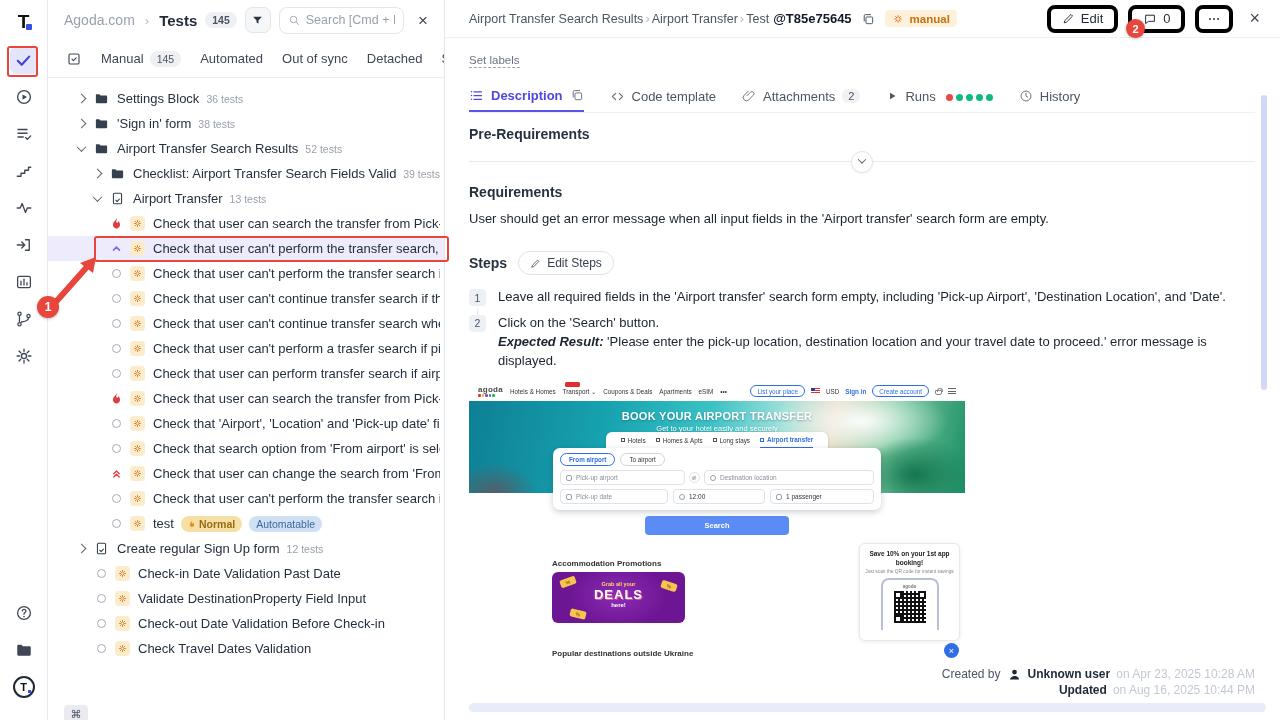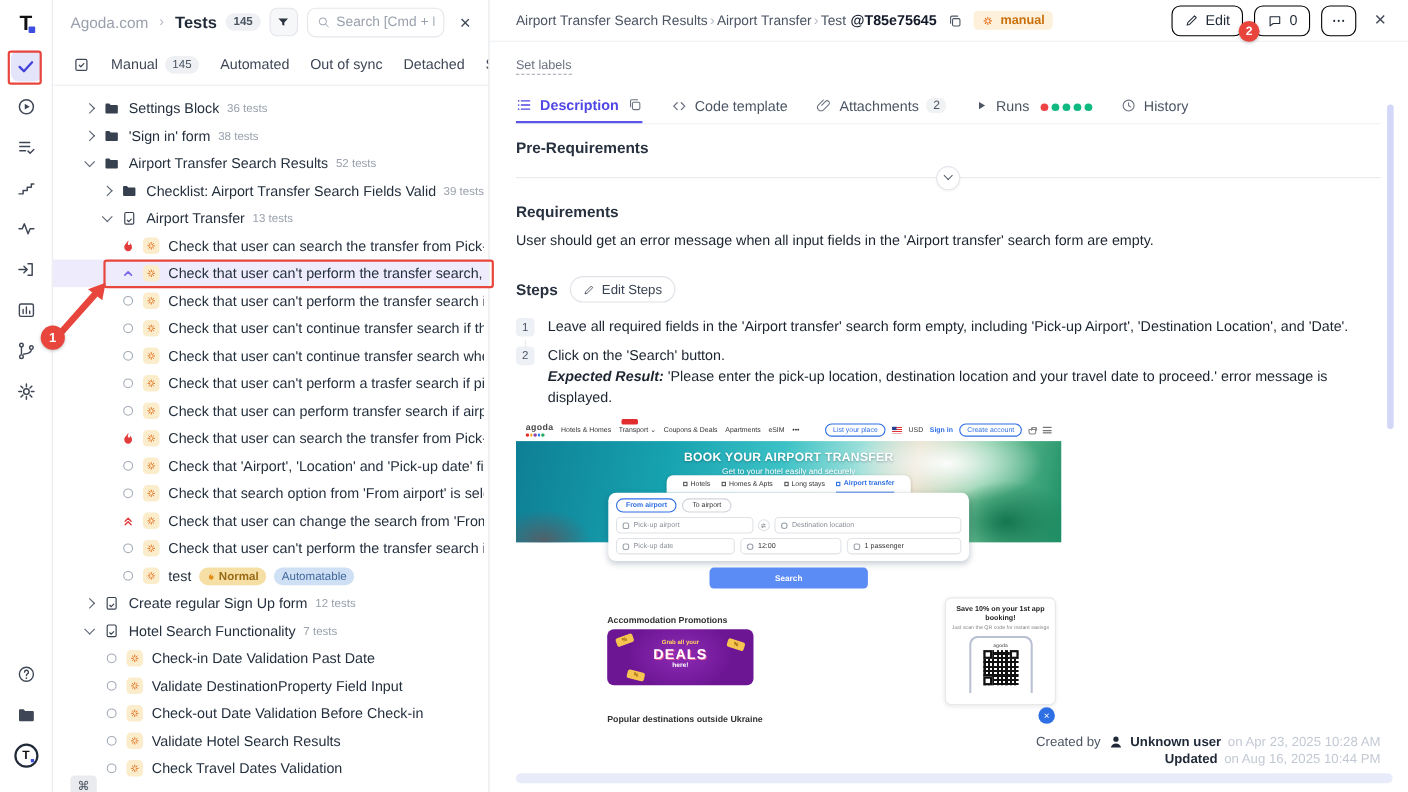--- a/index.html
+++ b/index.html
@@ -52,21 +52,21 @@
   .cmd-chip { position:absolute; left:16px; bottom:-3px; width:24px; height:18px; background:#e9ebef; border-radius:4px; display:flex; align-items:center; justify-content:center; font-size:11px; color:#4b5563; z-index:6; }
 
   
   .detail { position:absolute; left:445px; right:0; top:0; bottom:0; background:#fff; }
   .d-head { height:38px; border-bottom:1px solid #eef0f3; display:flex; align-items:center; padding:0 14px 0 24px; font-size:12.5px; color:#4b5563; }
   .d-head .tid { font-weight:700; color:#111827; font-size:13px; }
   .man-badge { display:inline-flex; align-items:center; gap:5px; background:#fdf1dc; border-radius:4px; padding:2px 7px; margin-left:10px; color:#c9700d; font-weight:700; font-size:11.5px; }
   .man-badge .man-ic { margin-right:0; width:13px; height:13px; background:transparent; }
   .copy-btn { margin-left:9px; display:inline-flex; }
   .d-actions { margin-left:auto; display:flex; align-items:center; gap:10px; }
-  .btn { height:28px; border:1px solid #000000; border-radius:8px; background:#fff; display:inline-flex; align-items:center; gap:6px; padding:0 11px; font-size:13px; color:#1f2937; font-family:inherit; }
+  .btn { height:28px; border:4px solid #000000; border-radius:8px; background:#fff; display:inline-flex; align-items:center; gap:6px; padding:0 11px; font-size:13px; color:#1f2937; font-family:inherit; }
   .btn.sq { padding:0 8px; }
   .d-close { border:none; background:none; font-size:18px; color:#3f4756; padding:0 6px; }
 
   .d-body { position:absolute; left:0; right:0; top:38px; bottom:0; padding:0 25px 0 24px; overflow:hidden; }
   .set-labels { display:inline-block; margin-top:16px; font-size:11.5px; color:#6b7280; border-bottom:1px dashed #9ca3af; padding-bottom:1px; }
   .d-tabs { margin-top:12px; height:33px; display:flex; align-items:center; gap:26px; border-bottom:1px solid #eef0f3; font-size:13px; color:#4b5563; }
   .dtab { display:flex; align-items:center; gap:7px; height:100%; }
   .dtab.active { color:#4f46e5; border-bottom:2px solid #5a54e8; font-weight:600; }
   .att-badge { background:#f1f2f4; border-radius:6px; padding:1px 6px; font-size:11px; color:#4b5563; }
   .dot { width:7px; height:7px; border-radius:50%; display:inline-block; margin-left:3px; }
@@ -590,28 +590,20 @@
       </div>
 
     <div class="trow d1">
         <span class="cv r"></span>
         <svg class="ic tico" width="15" height="15" color="#36404e">
           <use href="#s-file"></use>
         </svg>
         <span class="tlab">Create regular Sign Up form</span>
         <span class="tcount">12 tests</span>
       </div>
-    <div class="trow d1">
-        <span class="cv d"></span>
-        <svg class="ic tico" width="15" height="15" color="#36404e">
-          <use href="#s-file"></use>
-        </svg>
-        <span class="tlab">Hotel Search Functionality</span>
-        <span class="tcount">7 tests</span>
-      </div>
     <div class="trow t2">
         <span class="prio">
           <span class="p-norm"></span>
         </span>
         <span class="man-ic">
           <svg class="ic" width="9" height="9" color="#e2701d">
             <use href="#s-burst"></use>
           </svg>
         </span>
         <span class="tlab">Check-in Date Validation Past Date</span>
@@ -630,31 +622,20 @@
     <div class="trow t2">
         <span class="prio">
           <span class="p-norm"></span>
         </span>
         <span class="man-ic">
           <svg class="ic" width="9" height="9" color="#e2701d">
             <use href="#s-burst"></use>
           </svg>
         </span>
         <span class="tlab">Check-out Date Validation Before Check-in</span>
-      </div>
-    <div class="trow t2">
-        <span class="prio">
-          <span class="p-norm"></span>
-        </span>
-        <span class="man-ic">
-          <svg class="ic" width="9" height="9" color="#e2701d">
-            <use href="#s-burst"></use>
-          </svg>
-        </span>
-        <span class="tlab">Validate Hotel Search Results</span>
       </div>
     <div class="trow t2">
         <span class="prio">
           <span class="p-norm"></span>
         </span>
         <span class="man-ic">
           <svg class="ic" width="9" height="9" color="#e2701d">
             <use href="#s-burst"></use>
           </svg>
         </span>

